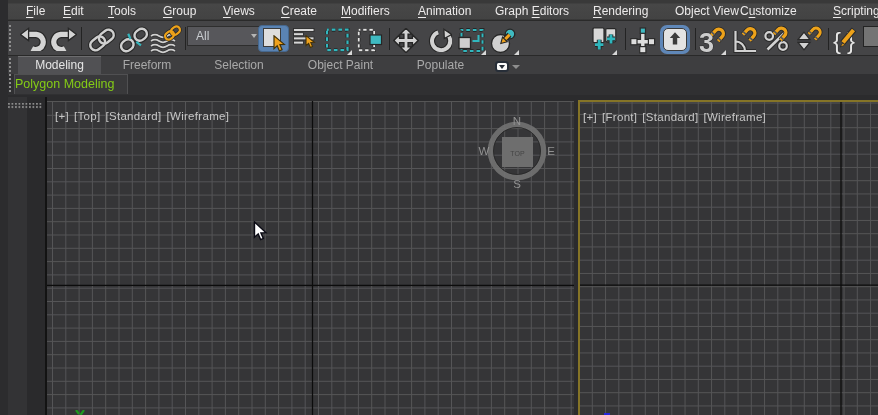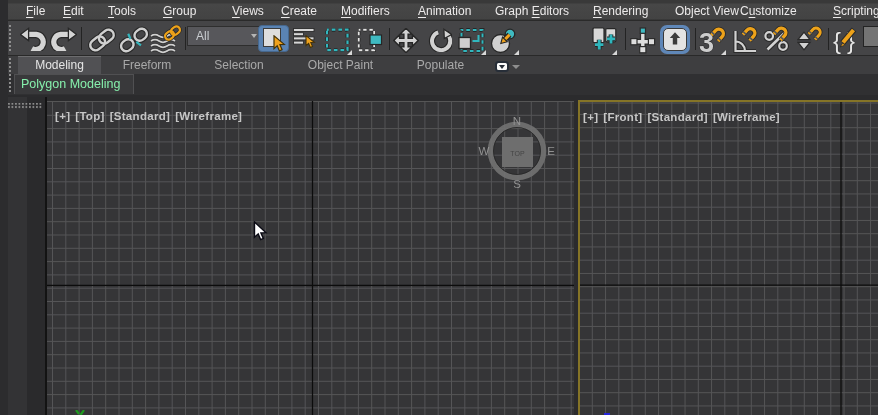--- a/index.html
+++ b/index.html
@@ -11,37 +11,37 @@
 #toolbar{position:absolute;left:0;top:21px;width:878px;height:34px;background:#454547;border-bottom:1px solid #292929;}
 .sep{position:absolute;width:1px;background:#232323;}
 .combo{position:absolute;background:#57575b;border:1px solid #2e2e2e;color:#c8ccd0;font-size:12px;}
 .combo .ar{position:absolute;right:6px;top:50%;margin-top:-2px;width:0;height:0;border-left:3.5px solid transparent;border-right:3.5px solid transparent;border-top:4.5px solid #b5b5b5;}
 
 #ribbontabs{position:absolute;left:0;top:56px;width:878px;height:18px;background:#3e3e40;}
 .rtab{position:absolute;top:0;height:18px;line-height:18px;font-size:12px;color:#a9a9a9;text-align:center;}
 #rtab-active{position:absolute;left:10px;top:0;width:83px;height:18px;background:#515154;border-top:1px solid #6c6c6e;line-height:17px;text-align:center;font-size:12px;color:#e5e5e5;}
 
 #polyrow{position:absolute;left:0;top:74px;width:878px;height:21px;background:#303032;}
-#polytab{position:absolute;left:6px;top:0;width:112px;height:19px;background:#39393b;border:1px solid #505052;border-bottom:none;line-height:18px;font-size:12.5px;color:#86efac;padding-left:6px;}
+#polytab{position:absolute;left:6px;top:0;width:112px;height:19px;background:#39393b;border:1px solid #505052;border-bottom:none;line-height:18px;font-size:12.5px;color:#84cc16;}
 
 #vpzone{position:absolute;left:0;top:95px;width:878px;height:320px;background:#2b2b2d;}
 #sidebar1{position:absolute;left:0;top:2px;width:19px;height:318px;background:#333335;}
 #sidebar2{position:absolute;left:19px;top:2px;width:18px;height:318px;background:#2a2a2c;}
 #sidebarline{position:absolute;left:37px;top:2px;width:2px;height:318px;background:#131313;}
 .dots{position:absolute;left:0px;top:8px;width:35px;height:6px;background-image:radial-gradient(circle at 1px 1px,#909090 0.8px,transparent 1.1px);background-size:3.5px 3.2px;}
-.vplabel{position:absolute;font-size:11.5px;color:#c6c6c6;letter-spacing:0.3px;word-spacing:1.5px;white-space:nowrap;font-weight:bold;}
+.vplabel{position:absolute;font-size:11.5px;color:#c6c6c6;letter-spacing:0.3px;word-spacing:1.5px;white-space:nowrap;}
 </style></head>
 <body>
 <div id="app">
   <div id="menubar">
     <span class="mi" style="left:18px"><u>F</u>ile</span>
     <span class="mi" style="left:55px"><u>E</u>dit</span>
     <span class="mi" style="left:100px"><u>T</u>ools</span>
     <span class="mi" style="left:155px"><u>G</u>roup</span>
-    <span class="mi" style="left:224px"><u>V</u>iews</span>
+    <span class="mi" style="left:215px"><u>V</u>iews</span>
     <span class="mi" style="left:273px"><u>C</u>reate</span>
     <span class="mi" style="left:333px"><u>M</u>odifiers</span>
     <span class="mi" style="left:410px"><u>A</u>nimation</span>
     <span class="mi" style="left:487px">Graph <u>E</u>ditors</span>
     <span class="mi" style="left:585px"><u>R</u>endering</span>
     <span class="mi" style="left:667px">Object View</span>
     <span class="mi" style="left:732px">C<u>u</u>stomize</span>
     <span class="mi" style="left:825px"><u>S</u>cripting</span>
   </div>
   <div id="toolbar">

